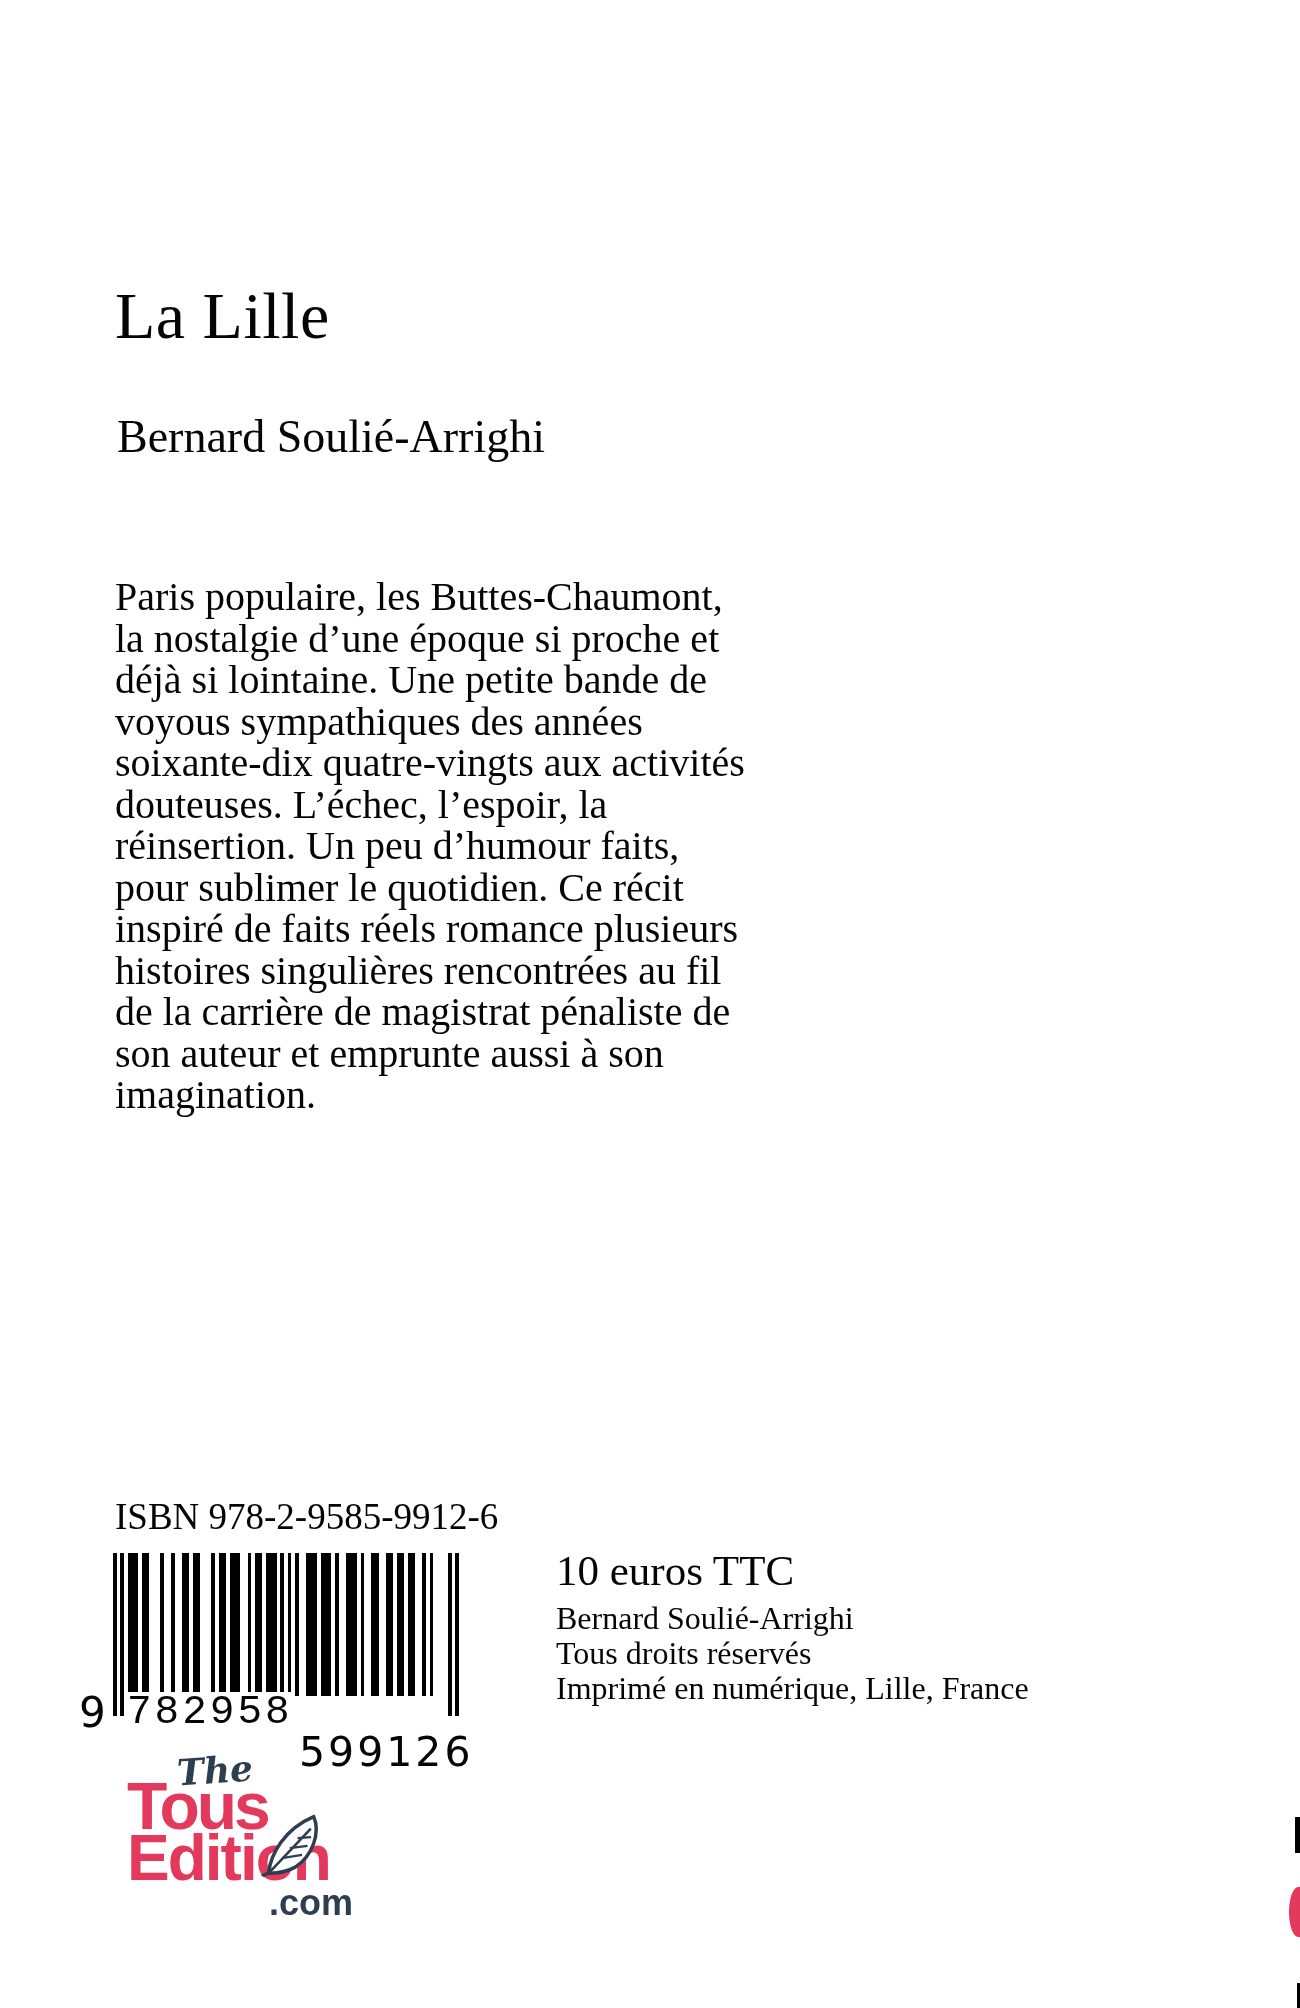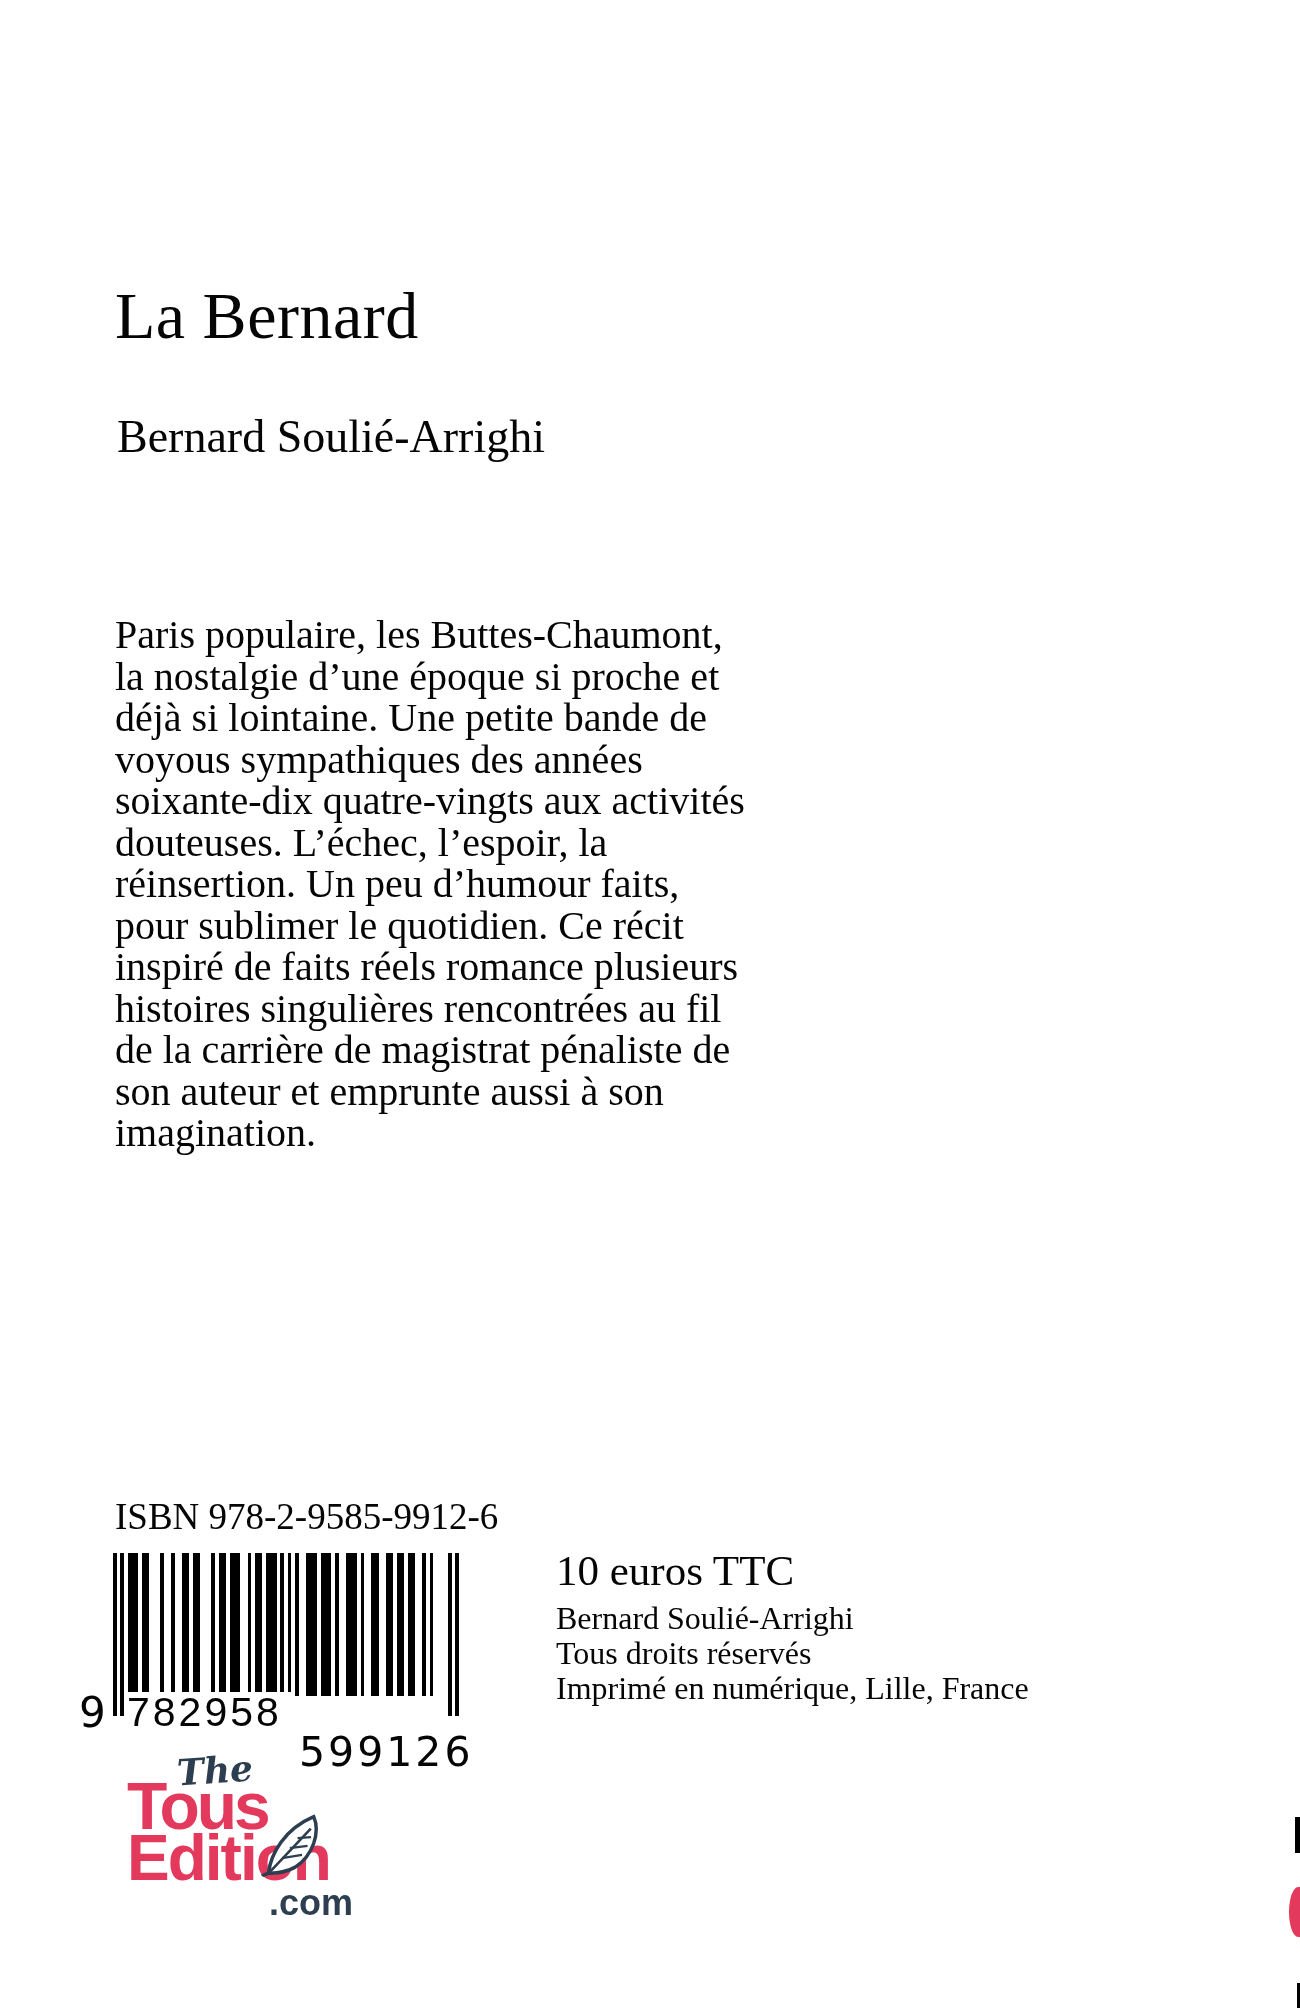--- a/index.html
+++ b/index.html
@@ -34,21 +34,20 @@
     line-height: 1;
   }
   .synopsis {
     position: absolute;
     left: 115px;
     top: 576px;
     width: 680px;
     font-size: 40px;
     line-height: 41.5px;
     letter-spacing: 0px;
-    margin-top: 38px;
   }
 
   
   .isbn-label {
     position: absolute;
     left: 115px;
     top: 1498px;
     font-size: 37px;
     line-height: 1;
   }
@@ -79,21 +78,21 @@
     top: 139px;
     font-family: "DejaVu Sans", sans-serif;
     font-size: 42px;
     line-height: 1;
   }
   .barcode-digits-left {
     position: absolute;
     left: 14px;
     top: 139px;
     width: 164px;
-    font-family: Liberation Sans, sans-serif;
+    font-family: Liberation Mono, monospace;
     font-size: 41px;
     line-height: 1;
     letter-spacing: 3px;
     background: #ffffff;
   }
   .barcode-digits-right {
     position: absolute;
     left: 186px;
     top: 139px;
     width: 164px;
@@ -203,21 +202,21 @@
     width: 3px;
     height: 25px;
     background: #000000;
   }
 </style>
 </head>
 <body>
 
 <div class="page">
 
-  <div class="book-title">La Bernard</div>
+  <div class="book-title">La Lille</div>
 
   <div class="book-author">Bernard Soulié-Arrighi</div>
 
   <div class="synopsis">
     <div>Paris populaire, les Buttes-Chaumont,</div>
     <div>la nostalgie d’une époque si proche et</div>
     <div>déjà si lointaine. Une petite bande de</div>
     <div>voyous sympathiques des années</div>
     <div>soixante-dix quatre-vingts aux activités</div>
     <div>douteuses. L’échec, l’espoir, la</div>

